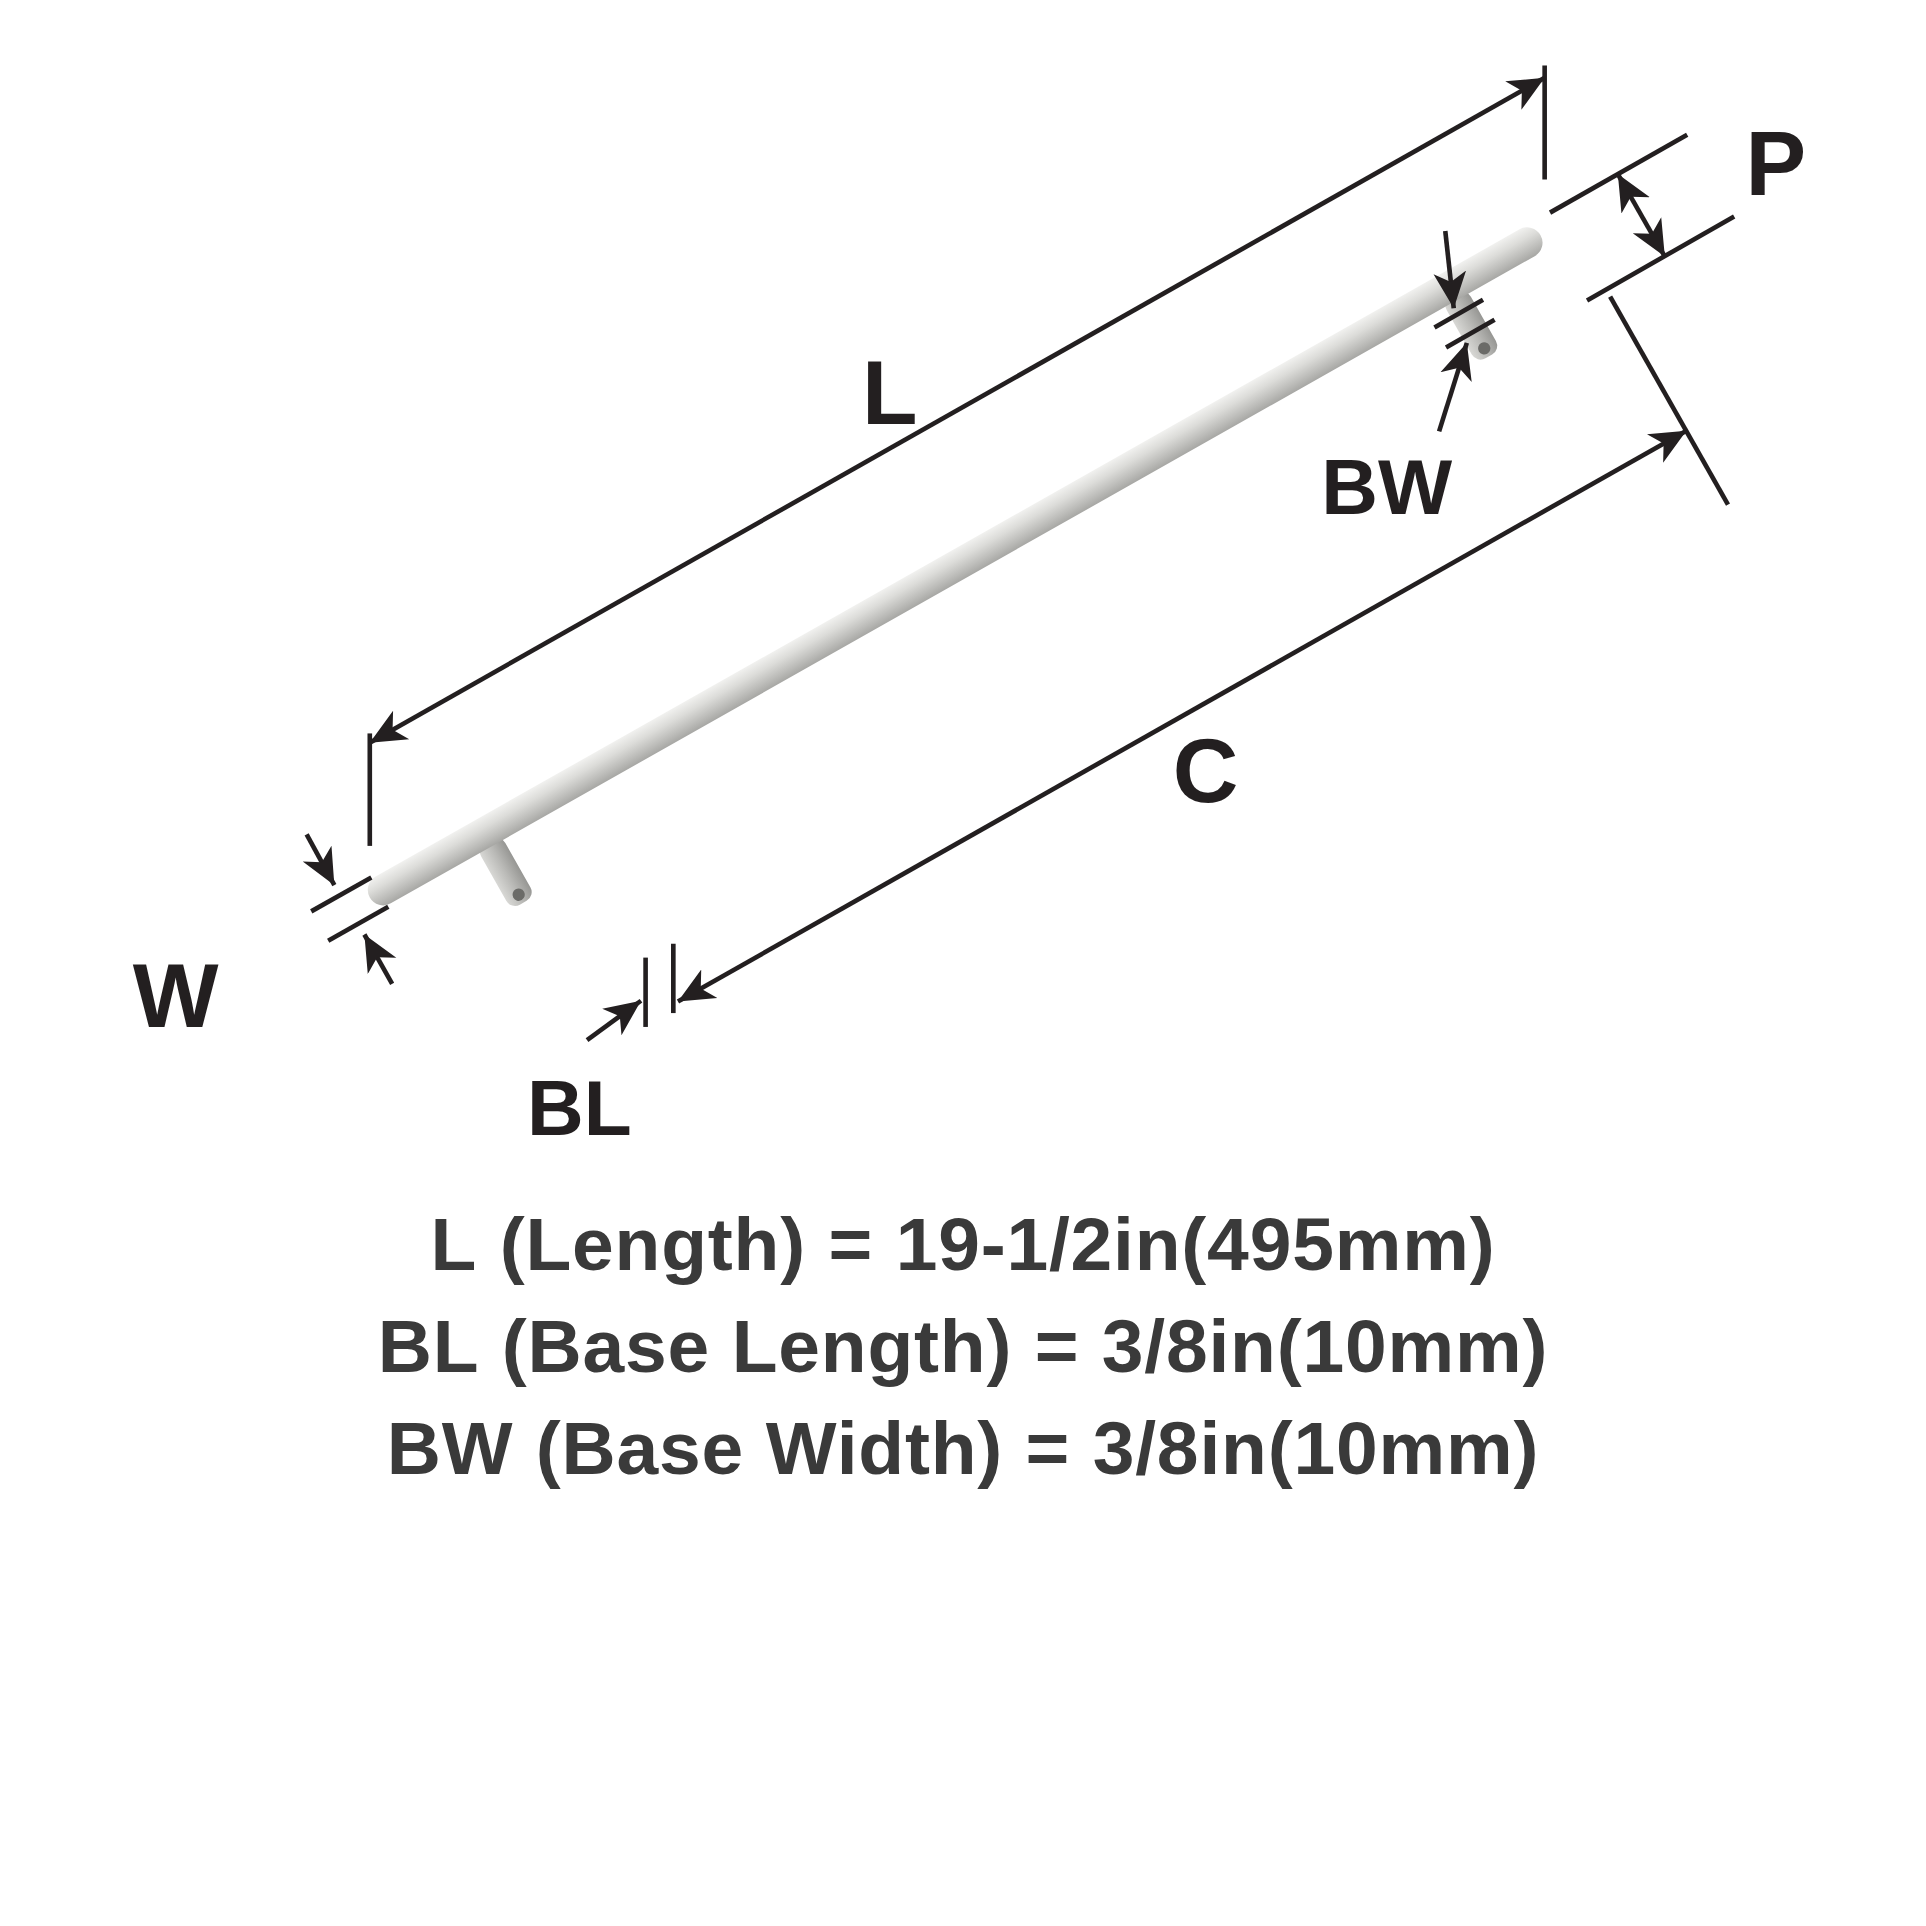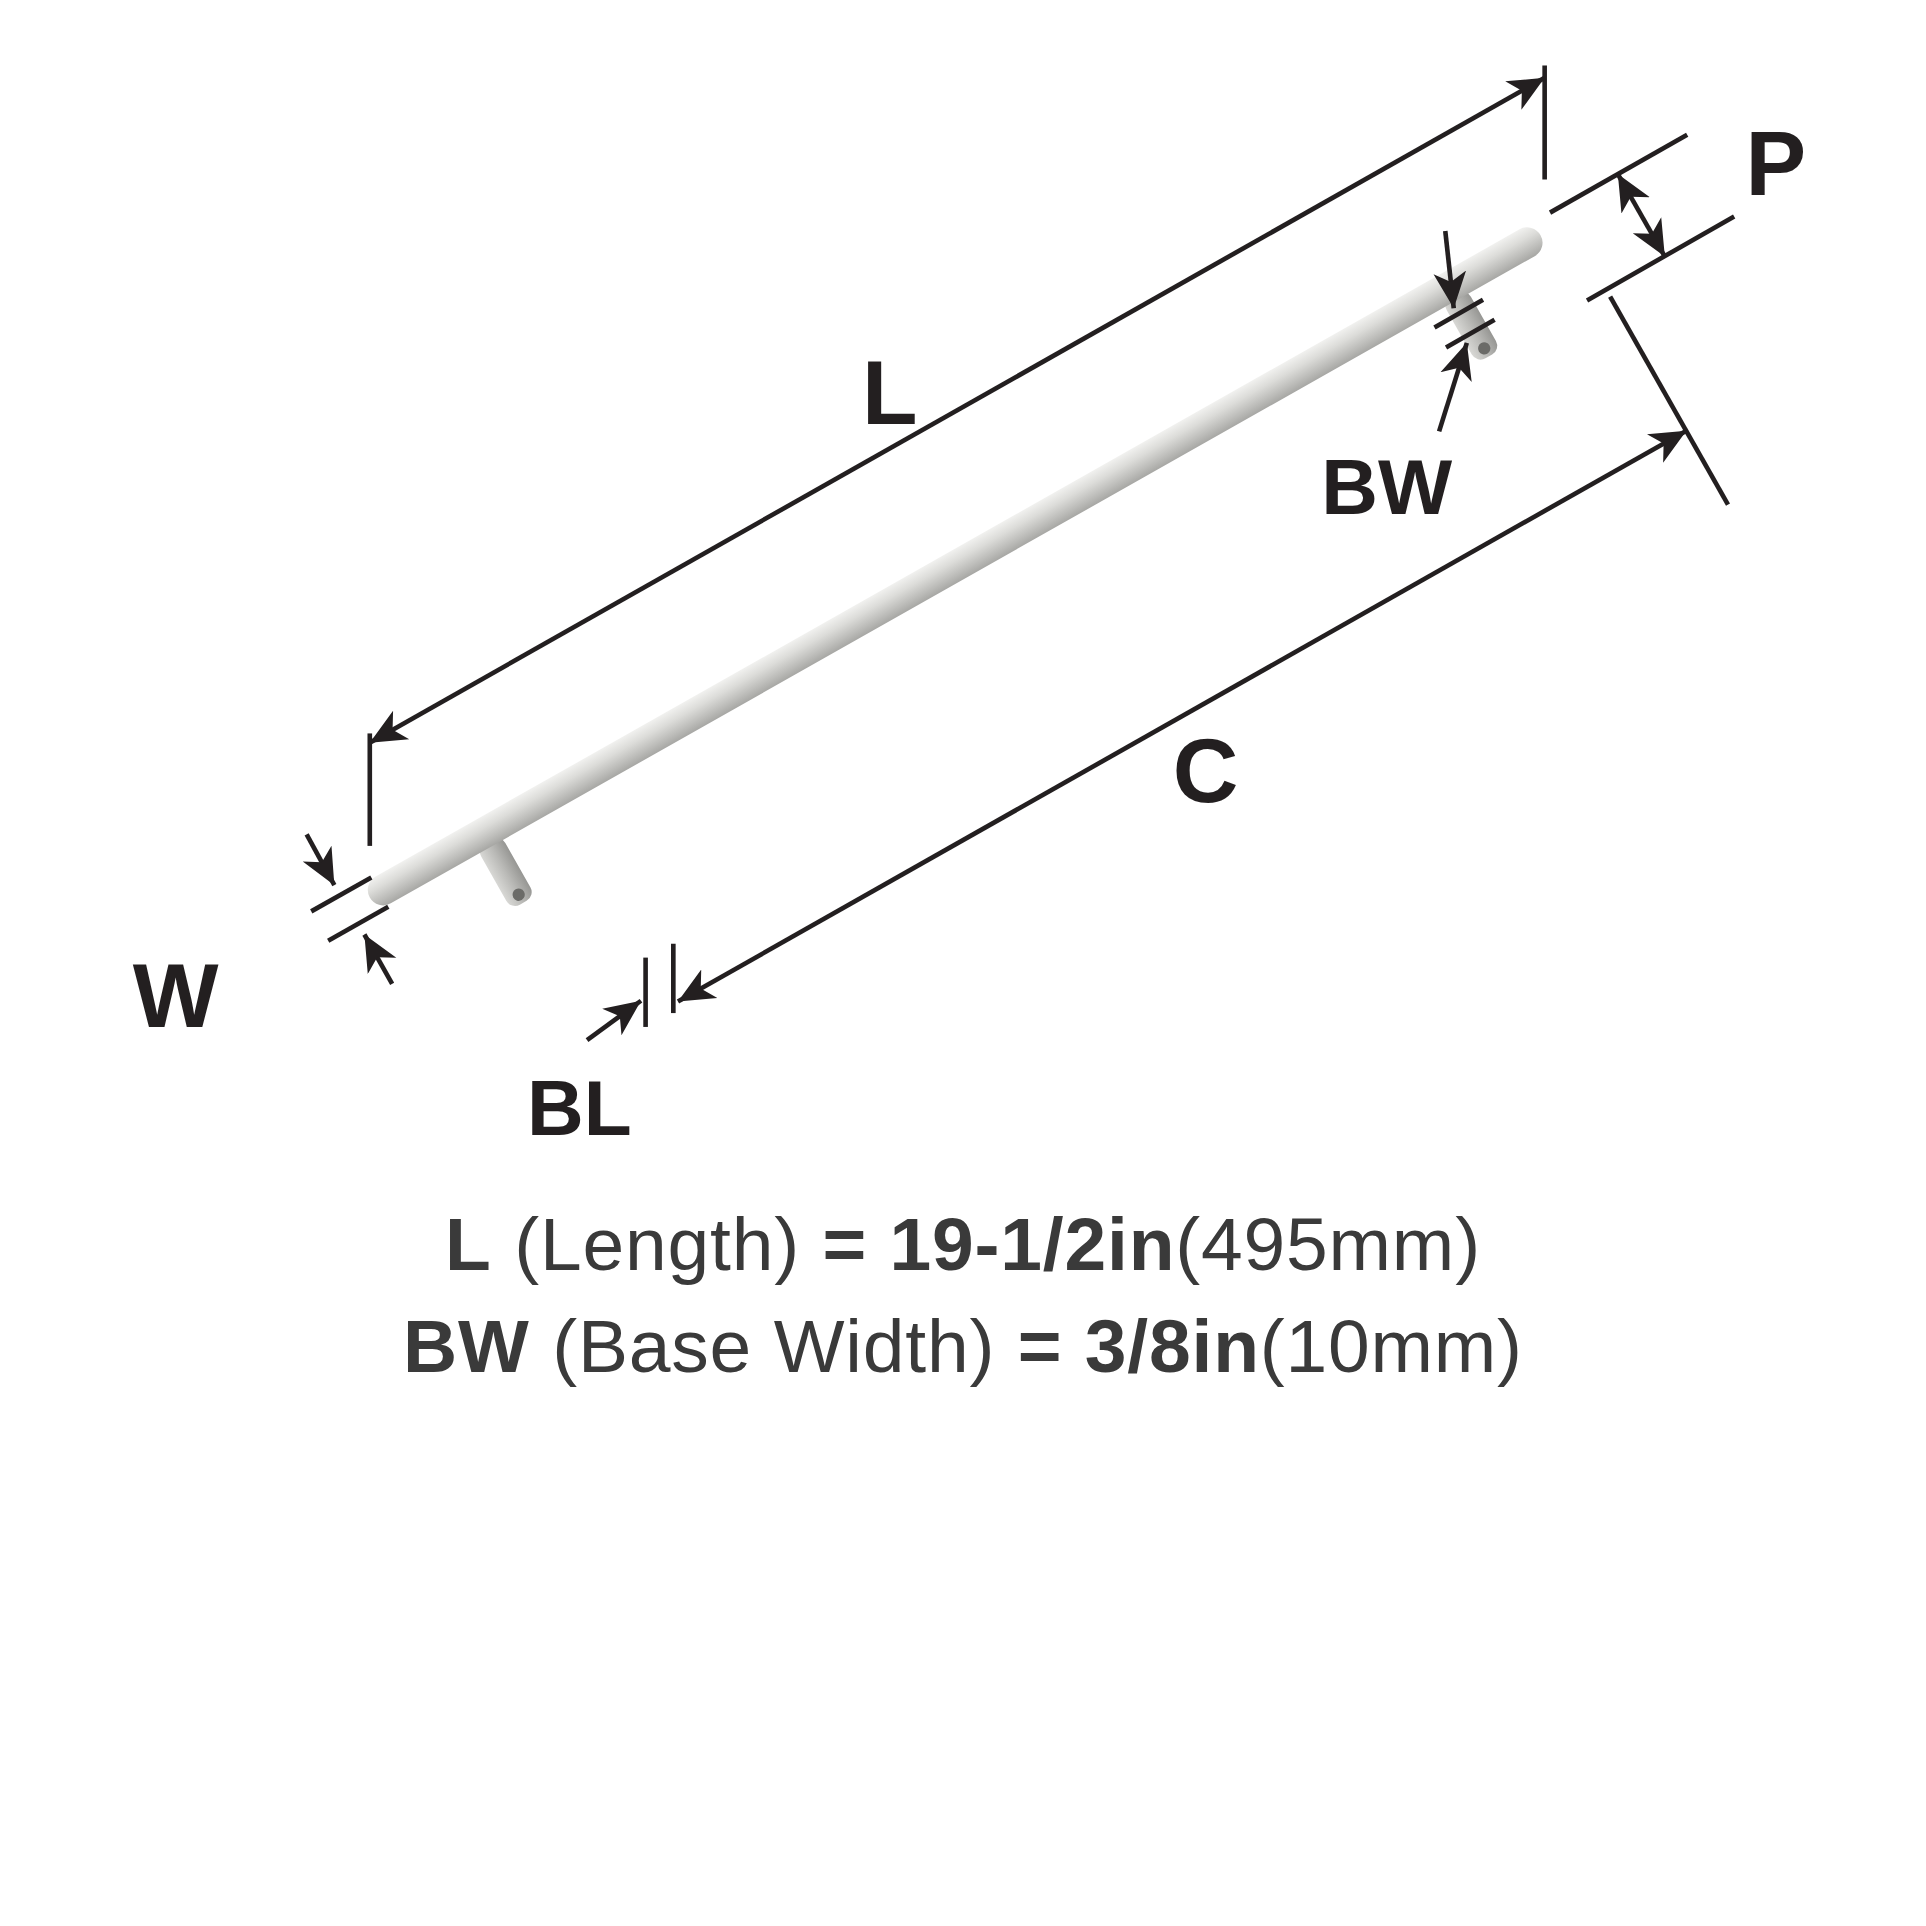--- a/index.html
+++ b/index.html
@@ -31,21 +31,21 @@
     width:1926px;
     text-align:center;
     color:var(--text);
     font-size:75px;
     line-height:1.36;
     letter-spacing:0.8px;
     white-space:nowrap;
   }
   .spec-line{white-space:nowrap;}
   .spec-line .b{font-weight:bold;}
-  .spec-line .r{font-weight:normal;}
+  .spec-line .r{font-weight:bold;}
   .spec-line .gap{margin-right:0.30em;}
 </style>
 </head>
 <body>
 
 <div class="stage">
 
   <svg width="1926" height="1926" viewBox="0 0 2500 2500">
     <defs>
       <marker id="arr" viewBox="0 0 12 12" refX="11" refY="6" markerWidth="8.5" markerHeight="8.5" orient="auto-start-reverse" markerUnits="strokeWidth">
@@ -102,18 +102,21 @@
     <line class="dim-stroke" x1="874" y1="1225" x2="874" y2="1315"></line>
     <line class="dim-stroke" x1="762" y1="1350" x2="832" y2="1299" marker-end="url(#arr)"></line>
     <text class="dim-label" x="752" y="1438" font-size="102">BL</text>
   </svg>
 
   <div class="specs">
     <div class="spec-line">
       <span class="b gap">L</span><span class="r gap">(Length)</span><span class="b gap">=</span><span class="b">19-1/2in</span><span class="r">(495mm)</span>
     </div>
     <div class="spec-line">
+      <span class="b gap">BL</span><span class="r gap">(Base Length)</span><span class="b gap">=</span><span class="b">3/8in</span><span class="r">(10mm)</span>
+    </div>
+    <div class="spec-line">
       <span class="b gap">BW</span><span class="r gap">(Base Width)</span><span class="b gap">=</span><span class="b">3/8in</span><span class="r">(10mm)</span>
     </div>
   </div>
 
 </div>
 
 
 </body></html>

